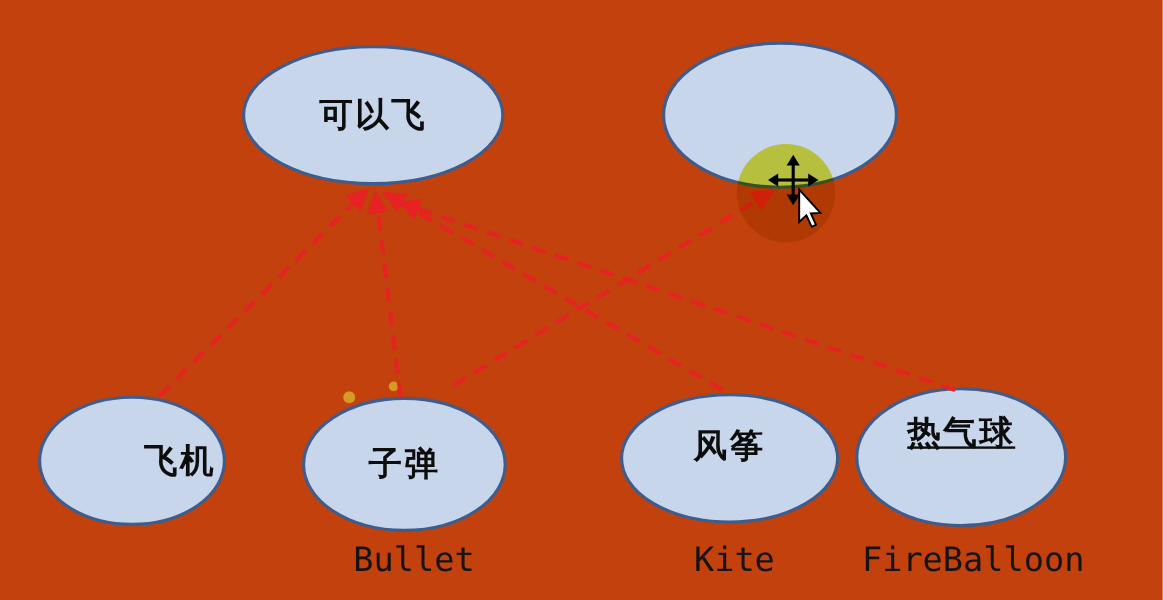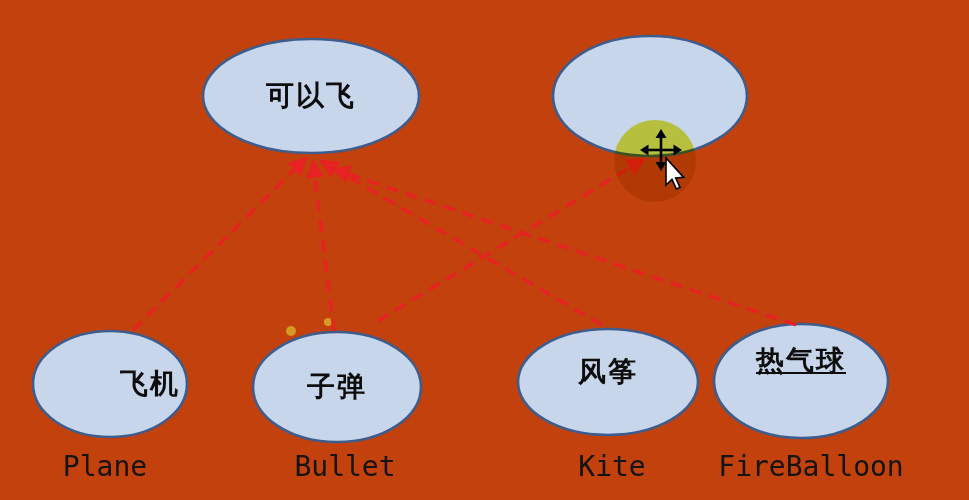--- a/index.html
+++ b/index.html
@@ -68,18 +68,17 @@
 
     <path class="pointer" d="M666,158 l0,27 l6,-5.6 l4.4,9.6 l3.6,-1.6 l-4.3,-9.5 l8,-0.5 Z"></path>
   </svg>
 
   <div class="node-label" style="left:311px;top:96px;">可以飞</div>
   <div class="node-label" style="left:110px;top:384px;margin-left:40px;">飞机</div>
   <div class="node-label" style="left:337px;top:387px;text-align:center;">子弹</div>
   <div class="node-label" style="left:608px;top:372px;">风筝</div>
   <div class="node-label" style="left:801px;top:361px;text-decoration:underline;">热气球</div>
 
-  <div class="caption" style="left:105px;top:450px;">Plane</div>
   <div class="caption" style="left:345px;top:450px;">Bullet</div>
   <div class="caption" style="left:612px;top:450px;">Kite</div>
   <div class="caption" style="left:811px;top:450px;">FireBalloon</div>
 
 </div>
 
 </body></html>

